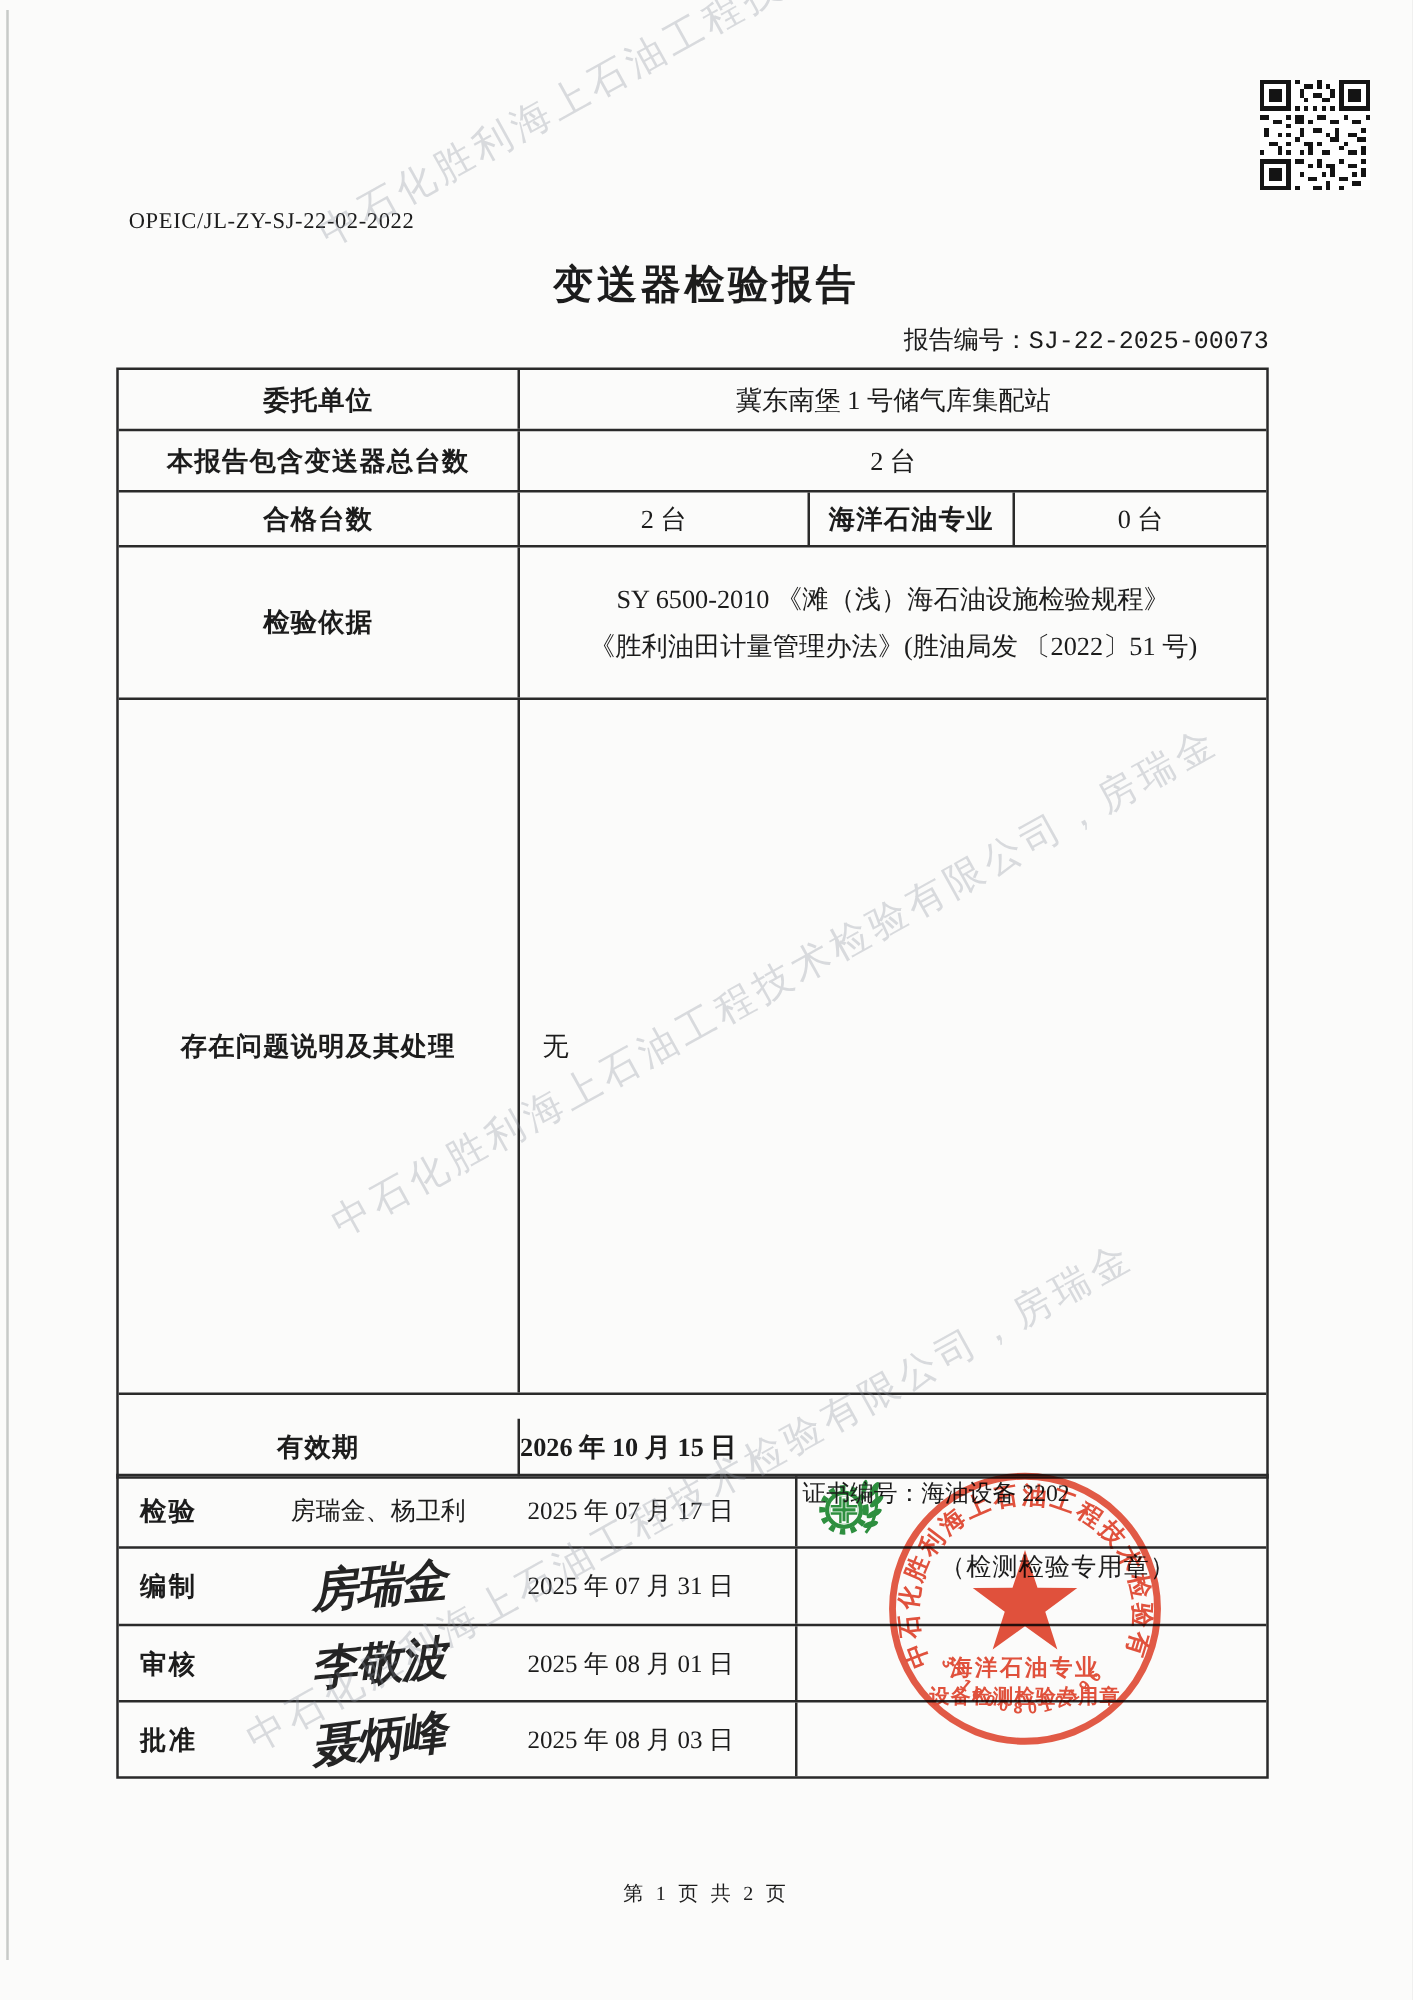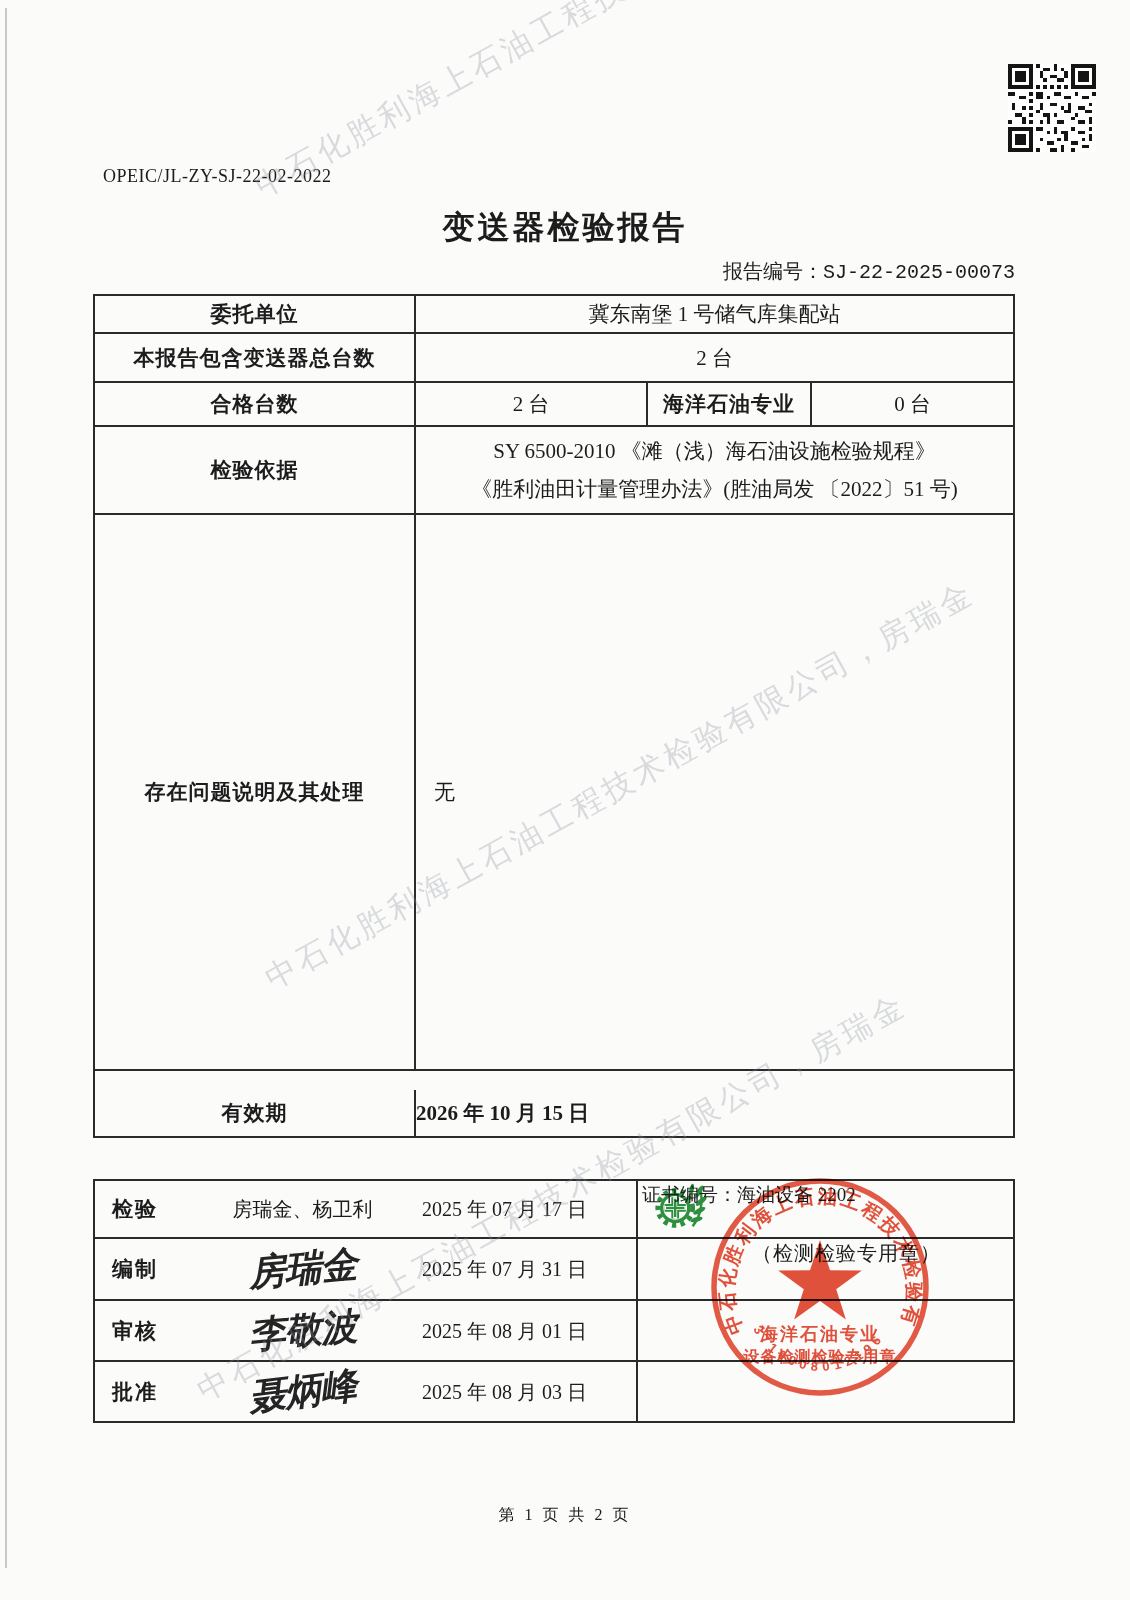--- a/index.html
+++ b/index.html
@@ -159,35 +159,35 @@
         <rect x="21" y="23" width="2" height="1"></rect>
     </g>
   </svg>
 
   <div id="page-title">变送器检验报告</div>
   <div id="report-no">
     <span>报告编号：</span><span>SJ-22-2025-00073</span>
   </div>
 
   <div class="tbl" style="top:294px;">
-    <div class="row" style="height:38px;">
+    <div class="row" style="height:49px;">
       <div class="cell c1 lbl">委托单位</div>
       <div class="cell c2 val">冀东南堡 1 号储气库集配站</div>
     </div>
     <div class="row" style="height:49px;">
       <div class="cell c1 lbl">本报告包含变送器总台数</div>
       <div class="cell c2 val">2 台</div>
     </div>
     <div class="row" style="height:44px;">
       <div class="cell c1 lbl">合格台数</div>
       <div class="cell c3a val">2 台</div>
       <div class="cell c3b lbl">海洋石油专业</div>
       <div class="cell c2 val">0 台</div>
     </div>
-    <div class="row" style="height:88px;">
+    <div class="row" style="height:122px;">
       <div class="cell c1 lbl">检验依据</div>
       <div class="cell c2 val basis">
         <div>SY 6500-2010 《滩（浅）海石油设施检验规程》</div>
         <div>《胜利油田计量管理办法》(胜油局发 〔2022〕51 号)</div>
       </div>
     </div>
     <div class="row" style="height:556px;">
       <div class="cell c1 lbl">存在问题说明及其处理</div>
       <div class="cell c2 val left" style="padding-left:18px;">无</div>
     </div>

